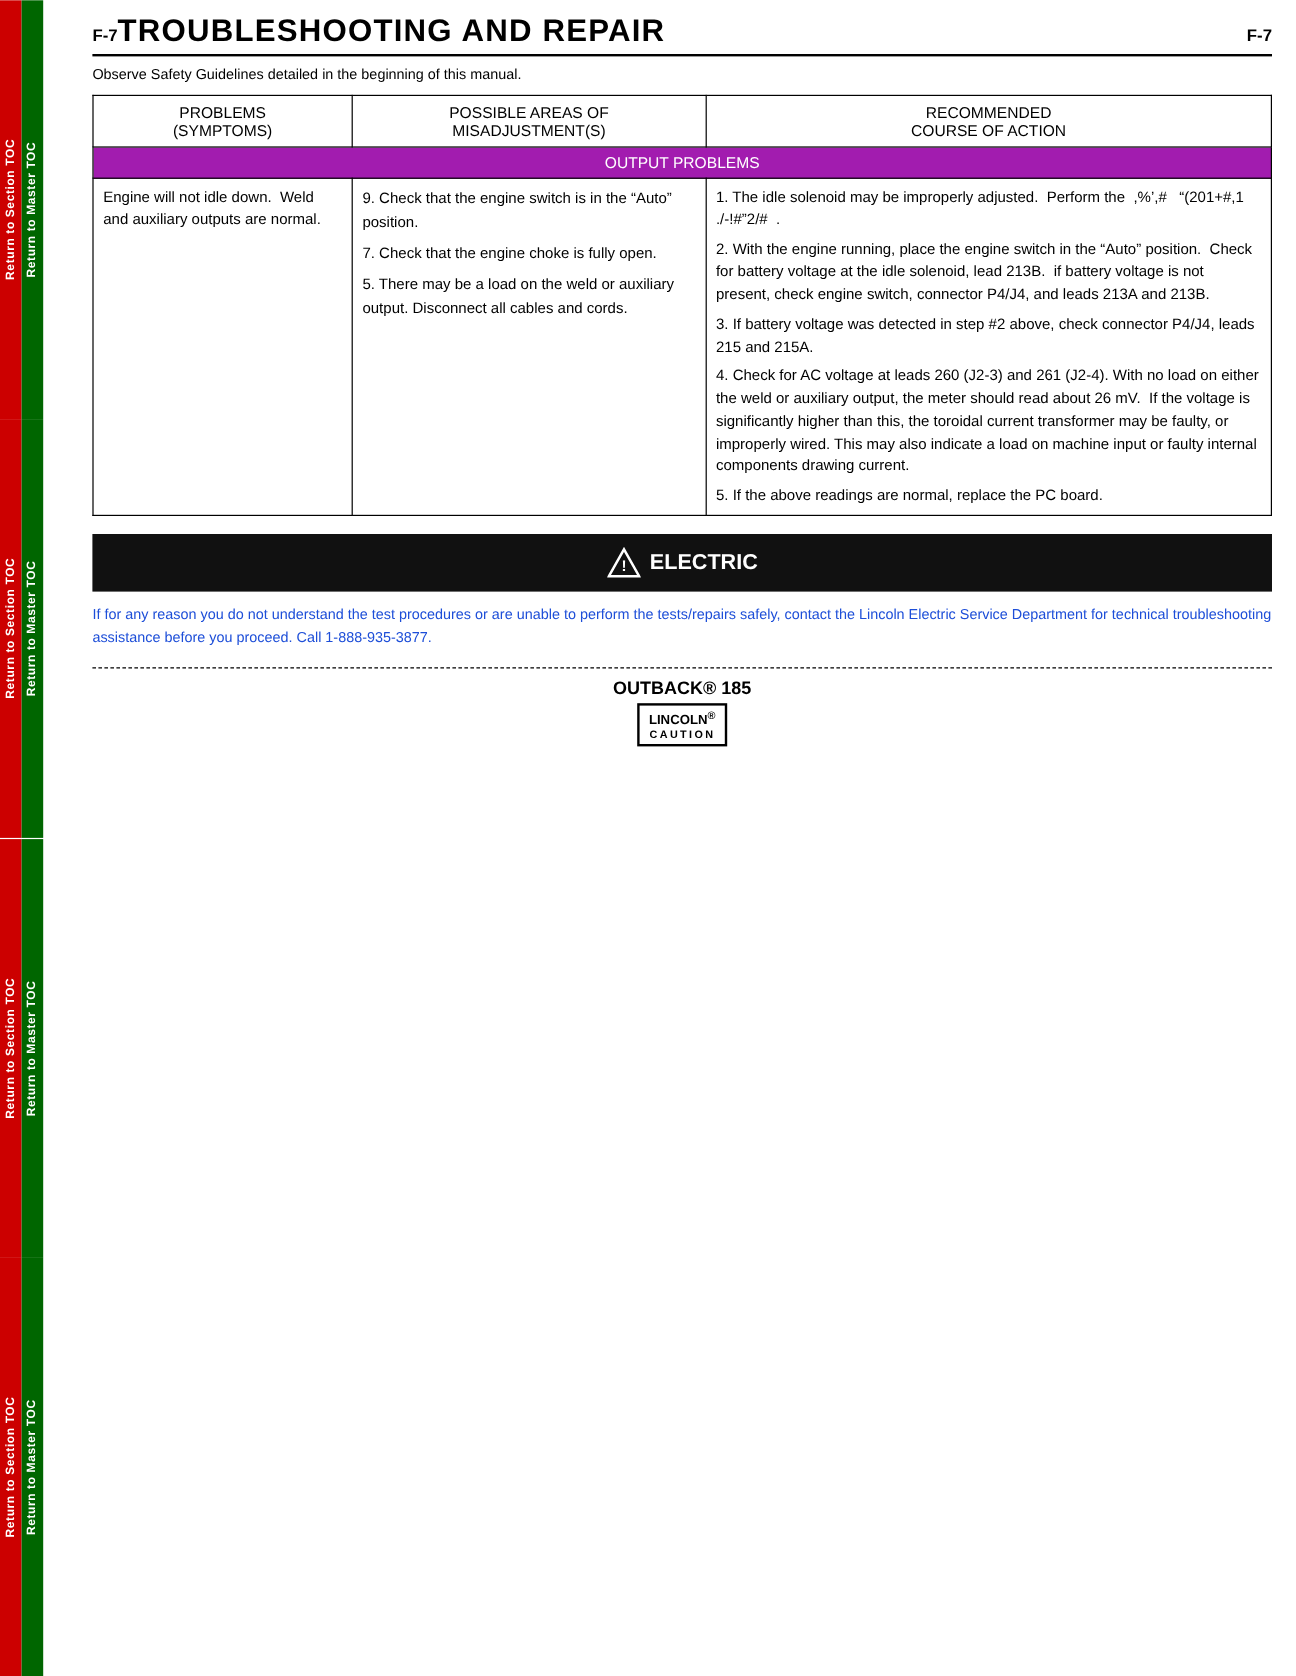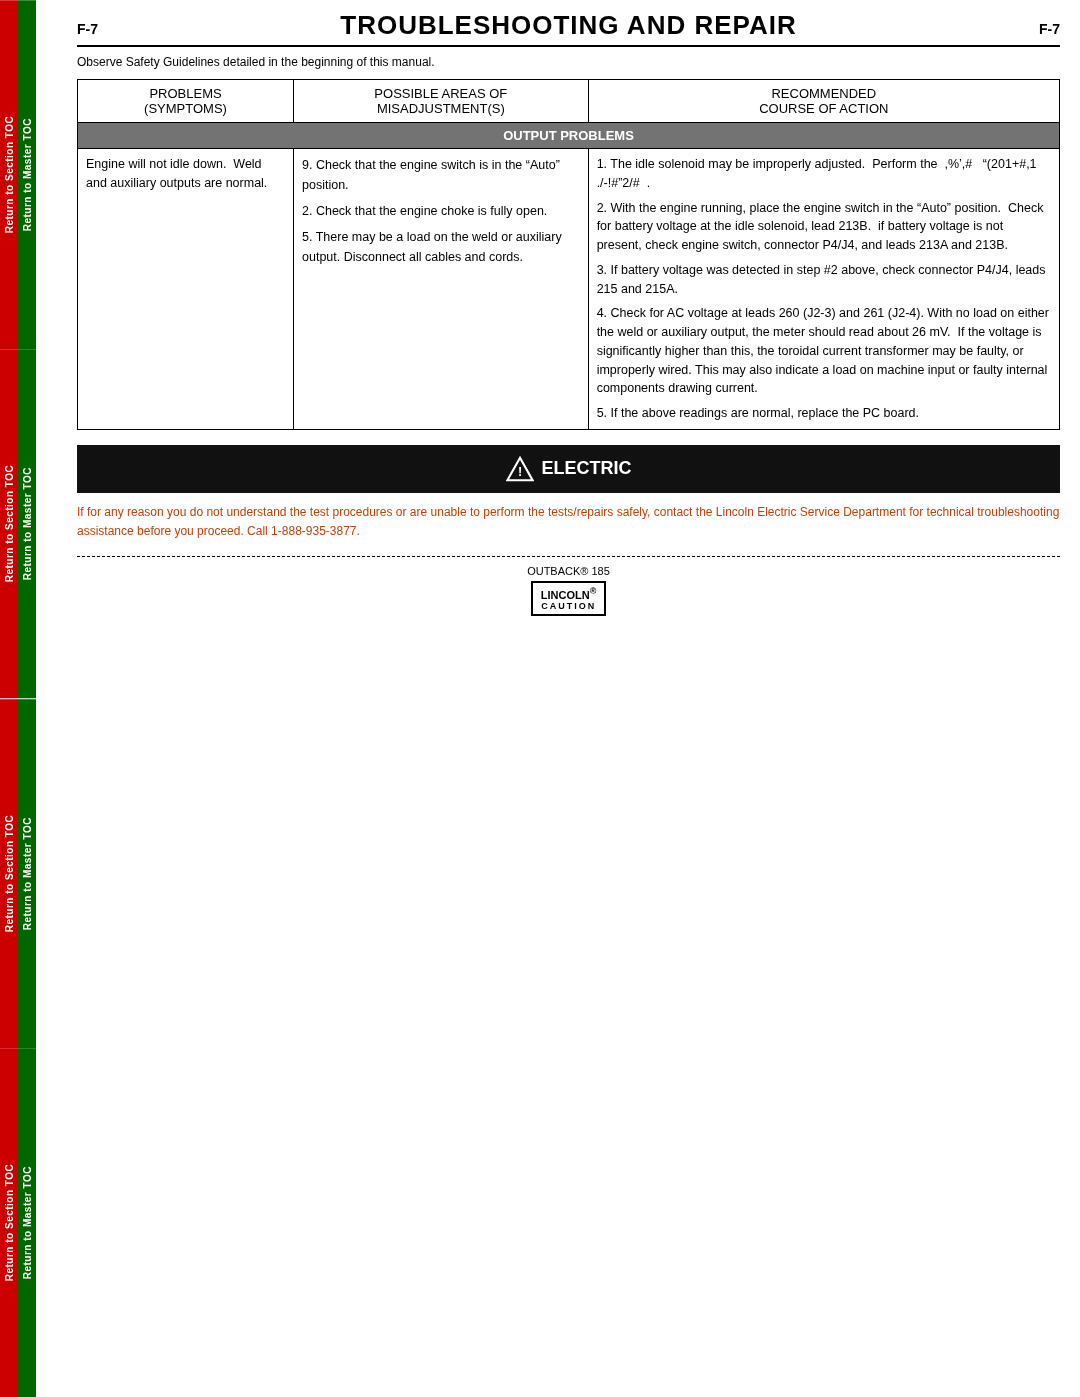--- a/index.html
+++ b/index.html
@@ -70,21 +70,21 @@
     }
 
     .page-num-left {
       font-weight: bold;
       font-size: 14px;
     }
 
     .page-title {
       font-size: 26px;
       font-weight: bold;
-      text-align: center;
+      text-align: left;
       flex: 1;
       letter-spacing: 1px;
     }
 
     .page-num-right {
       font-weight: bold;
       font-size: 14px;
     }
 
     .safety-note {
@@ -107,24 +107,24 @@
     }
 
     .main-table th {
       text-align: center;
       font-weight: normal;
       font-size: 13px;
       background: #fff;
     }
 
     .section-header-row td {
-      background: #737373;
+      background: #a21caf;
       color: #fff;
       text-align: center;
-      font-weight: bold;
+      font-weight: normal;
       font-size: 13px;
       padding: 5px;
     }
 
     .col-problems { width: 22%; }
     .col-misadj { width: 30%; }
     .col-recommended { width: 48%; }
 
     .problems-cell {
       font-size: 12.5px;
@@ -166,34 +166,34 @@
 
     .caution-triangle {
       width: 28px;
       height: 28px;
     }
 
     .caution-text-block {
       font-size: 12px;
       line-height: 1.6;
       margin-bottom: 15px;
-      color: #c2410c;
+      color: #1d4ed8;
     }
 
     
     .page-footer {
       text-align: center;
       border-top: 1px dashed #000;
       padding-top: 8px;
       margin-top: 10px;
     }
 
     .footer-product {
-      font-weight: normal;
-      font-size: 11px;
+      font-weight: bold;
+      font-size: 15px;
       margin-bottom: 4px;
     }
 
     .lincoln-logo {
       display: inline-block;
       border: 2px solid #000;
       padding: 3px 8px;
       font-size: 11px;
       font-weight: bold;
       text-align: right;
@@ -261,21 +261,21 @@
       <tr class="section-header-row">
         <td colspan="3">OUTPUT PROBLEMS</td>
       </tr>
 
       <tr>
         <td class="problems-cell">
           Engine will not idle down.&nbsp; Weld and auxiliary outputs are normal.
         </td>
         <td class="misadj-cell">
           <p>9. Check that the engine switch is in the “Auto” position.</p>
-          <p>2. Check that the engine choke is fully open.</p>
+          <p>7. Check that the engine choke is fully open.</p>
           <p>5. There may be a load on the weld or auxiliary output. Disconnect all cables and cords.</p>
         </td>
         <td class="recommended-cell">
           <p>1. The idle solenoid may be improperly adjusted.&nbsp; Perform the &nbsp;,%’,#&nbsp;&nbsp;&nbsp;“(201+#,1 ./-!#”2/#&nbsp;&nbsp;.</p>
           <p>2. With the engine running, place the engine switch in the “Auto” position.&nbsp; Check for battery voltage at the idle solenoid, lead 213B.&nbsp; if battery voltage is not present, check engine switch, connector P4/J4, and leads 213A and 213B.</p>
           <p>3. If battery voltage was detected in step #2 above, check connector P4/J4, leads 215 and 215A.</p>
           <p>4. Check for AC voltage at leads 260 (J2-3) and 261 (J2-4). With no load on either the weld or auxiliary output, the meter should read about 26 mV.&nbsp; If the voltage is significantly higher than this, the toroidal current transformer may be faulty, or improperly wired. This may also indicate a load on machine input or faulty internal components drawing current.</p>
           <p>5. If the above readings are normal, replace the PC board.</p>
         </td>
       </tr>

